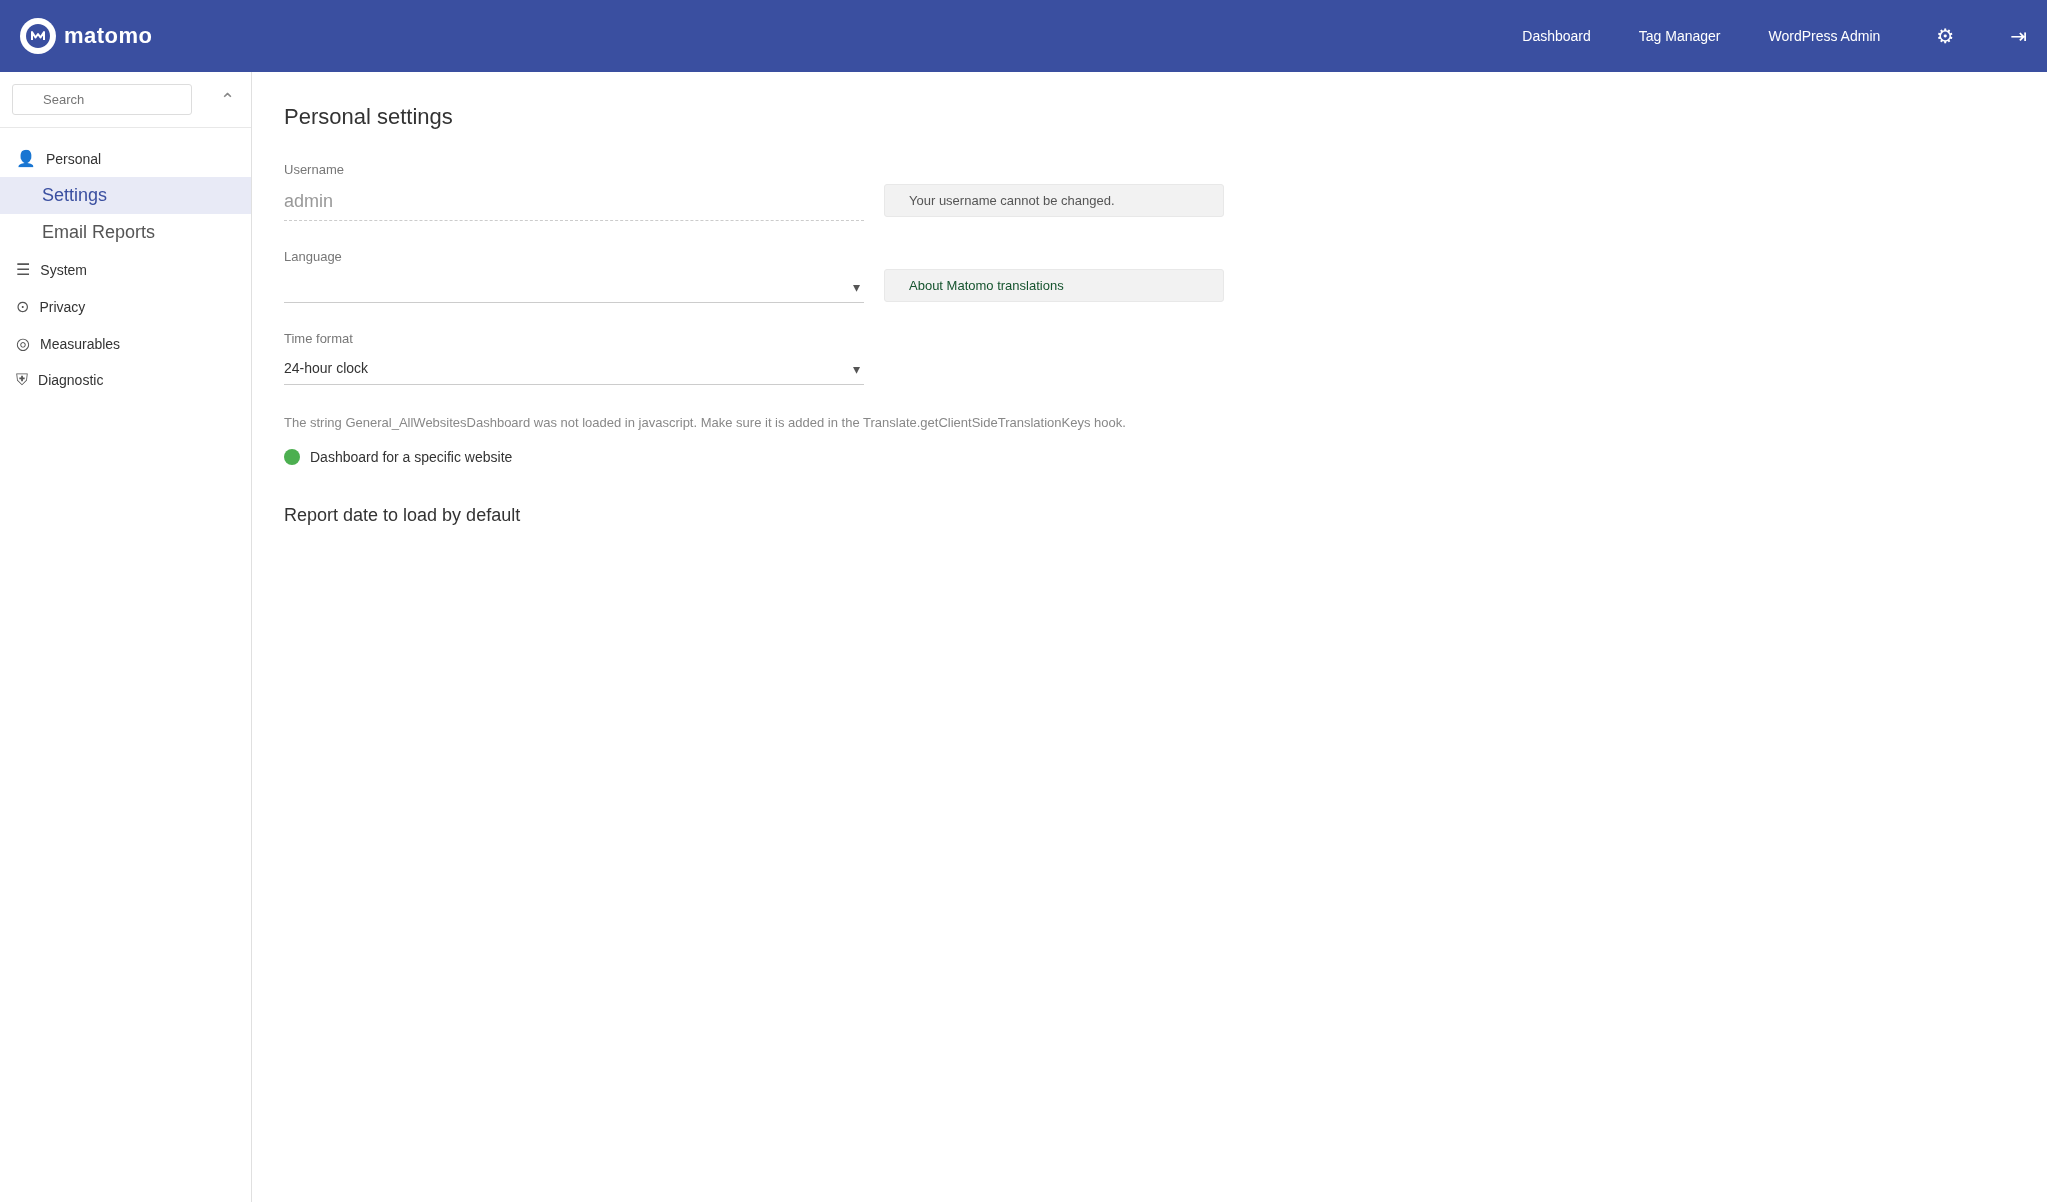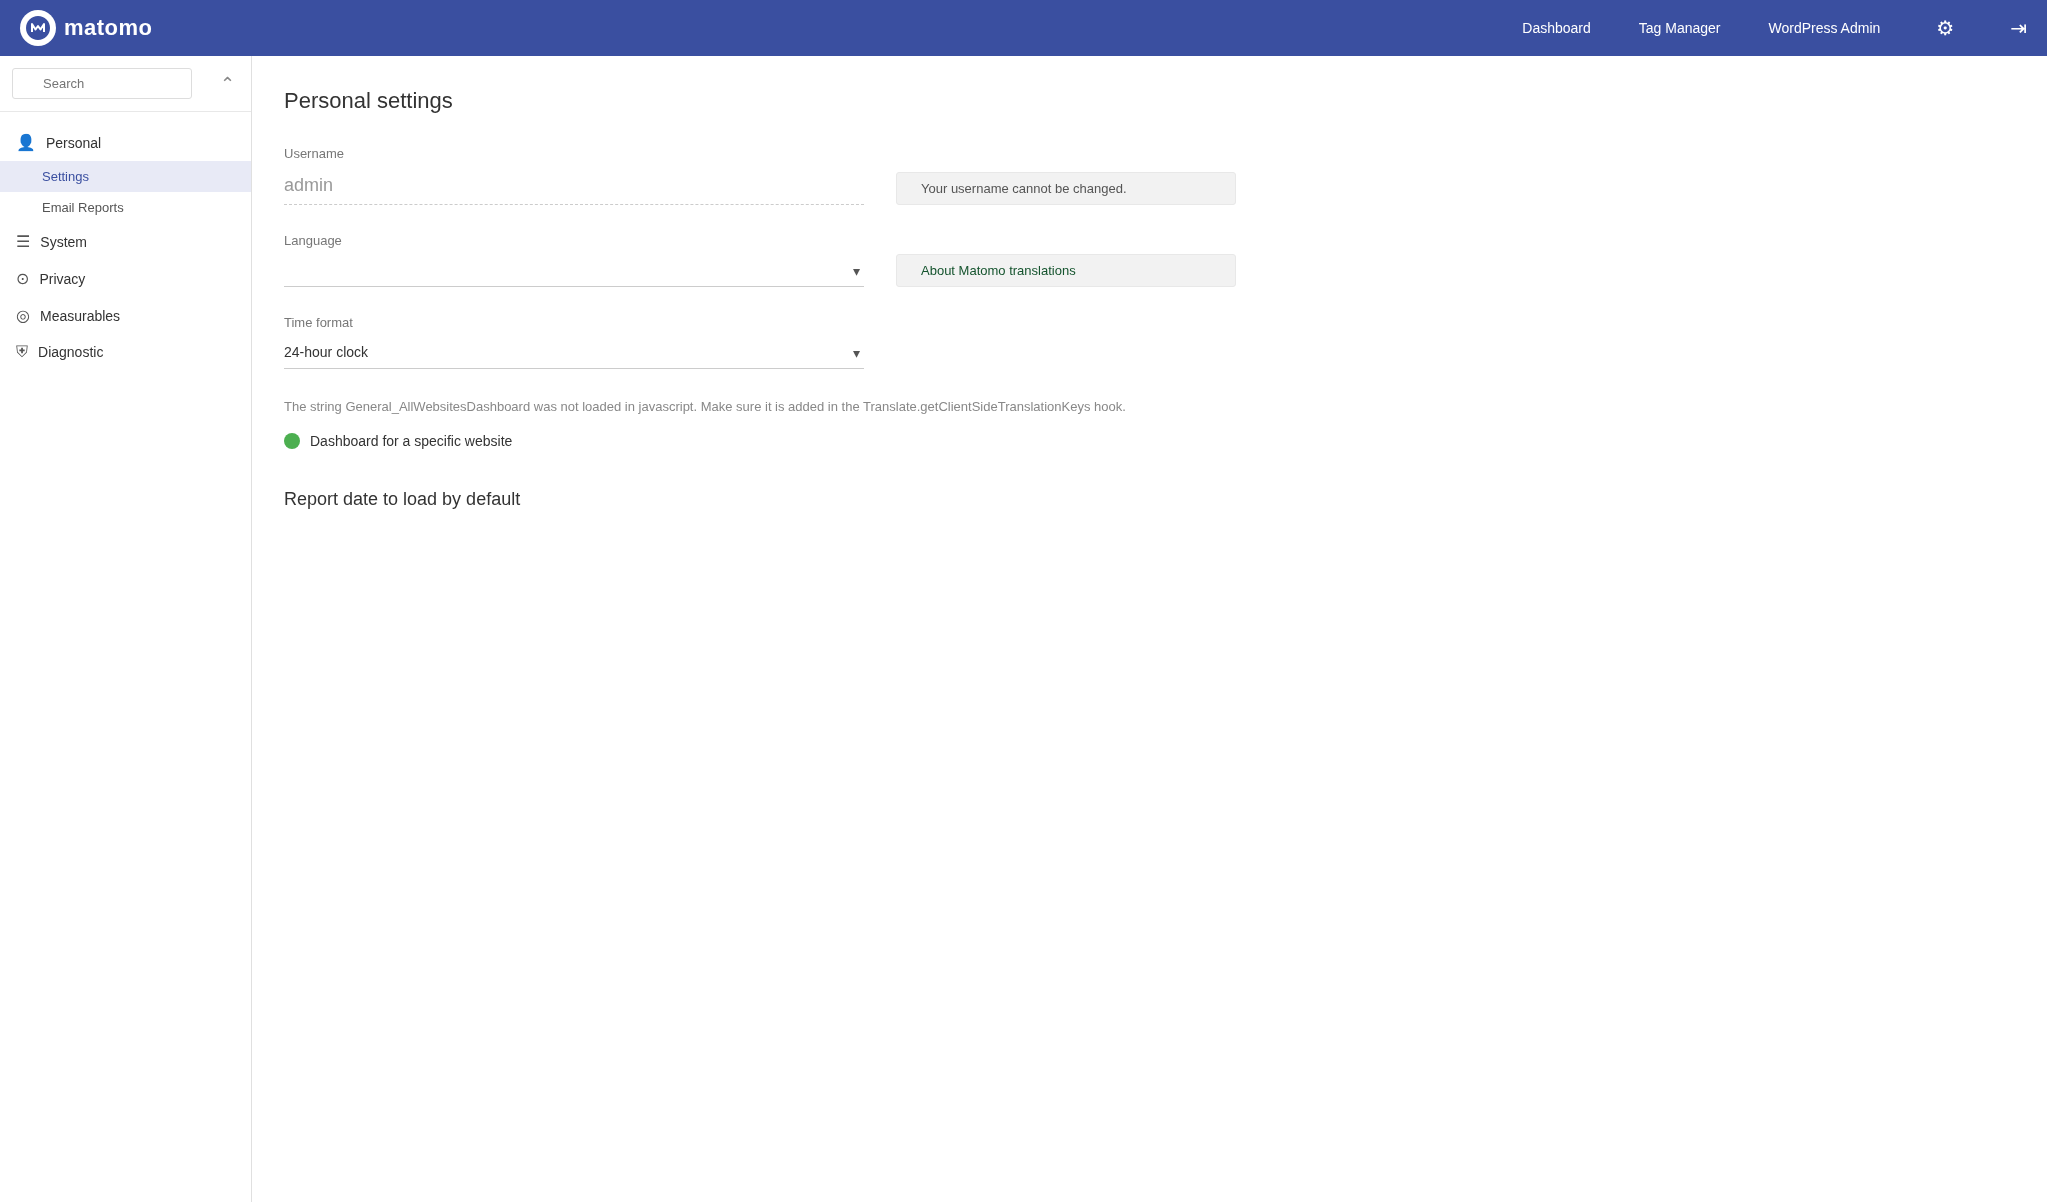--- a/index.html
+++ b/index.html
@@ -1,21 +1,21 @@
 <!DOCTYPE html>
 <html><head>
   <meta charset="utf-8">
   <style>
     * { box-sizing: border-box; margin: 0; padding: 0; }
     body { font-family: 'Segoe UI', Arial, sans-serif; font-size: 14px; color: #333; background: #f0f0f0; }
 
     
     .topnav {
       background: #3a4fa0;
-      height: 56px;
+      height: 72px;
       display: flex;
       align-items: center;
       padding: 0 20px;
       color: white;
     }
     .topnav-logo {
       display: flex;
       align-items: center;
       gap: 8px;
       margin-right: auto;
@@ -106,21 +106,21 @@
       padding: 9px 16px;
       cursor: pointer;
       font-size: 14px;
       color: #333;
       font-weight: 500;
     }
     .sidebar-group-item .icon { font-size: 16px; color: #555; }
     .sidebar-sub-item {
       padding: 8px 16px 8px 42px;
       cursor: pointer;
-      font-size: 13px;
+      font-size: 18px;
       color: #555;
     }
     .sidebar-sub-item.active {
       background: #e8eaf6;
       color: #3a4fa0;
       font-weight: 500;
     }
     .collapse-btn {
       background: none;
       border: none;
@@ -159,23 +159,23 @@
     .page-title {
       font-size: 22px;
       font-weight: 400;
       color: #333;
       margin-bottom: 32px;
     }
 
     
     .form-row {
       display: flex;
-      gap: 32px;
+      gap: 20px;
       margin-bottom: 28px;
-      align-items: flex-end;
+      align-items: center;
     }
     .form-field {
       flex: 1;
       max-width: 580px;
     }
     .form-label {
       font-size: 13px;
       color: #777;
       margin-bottom: 6px;
       display: block;

